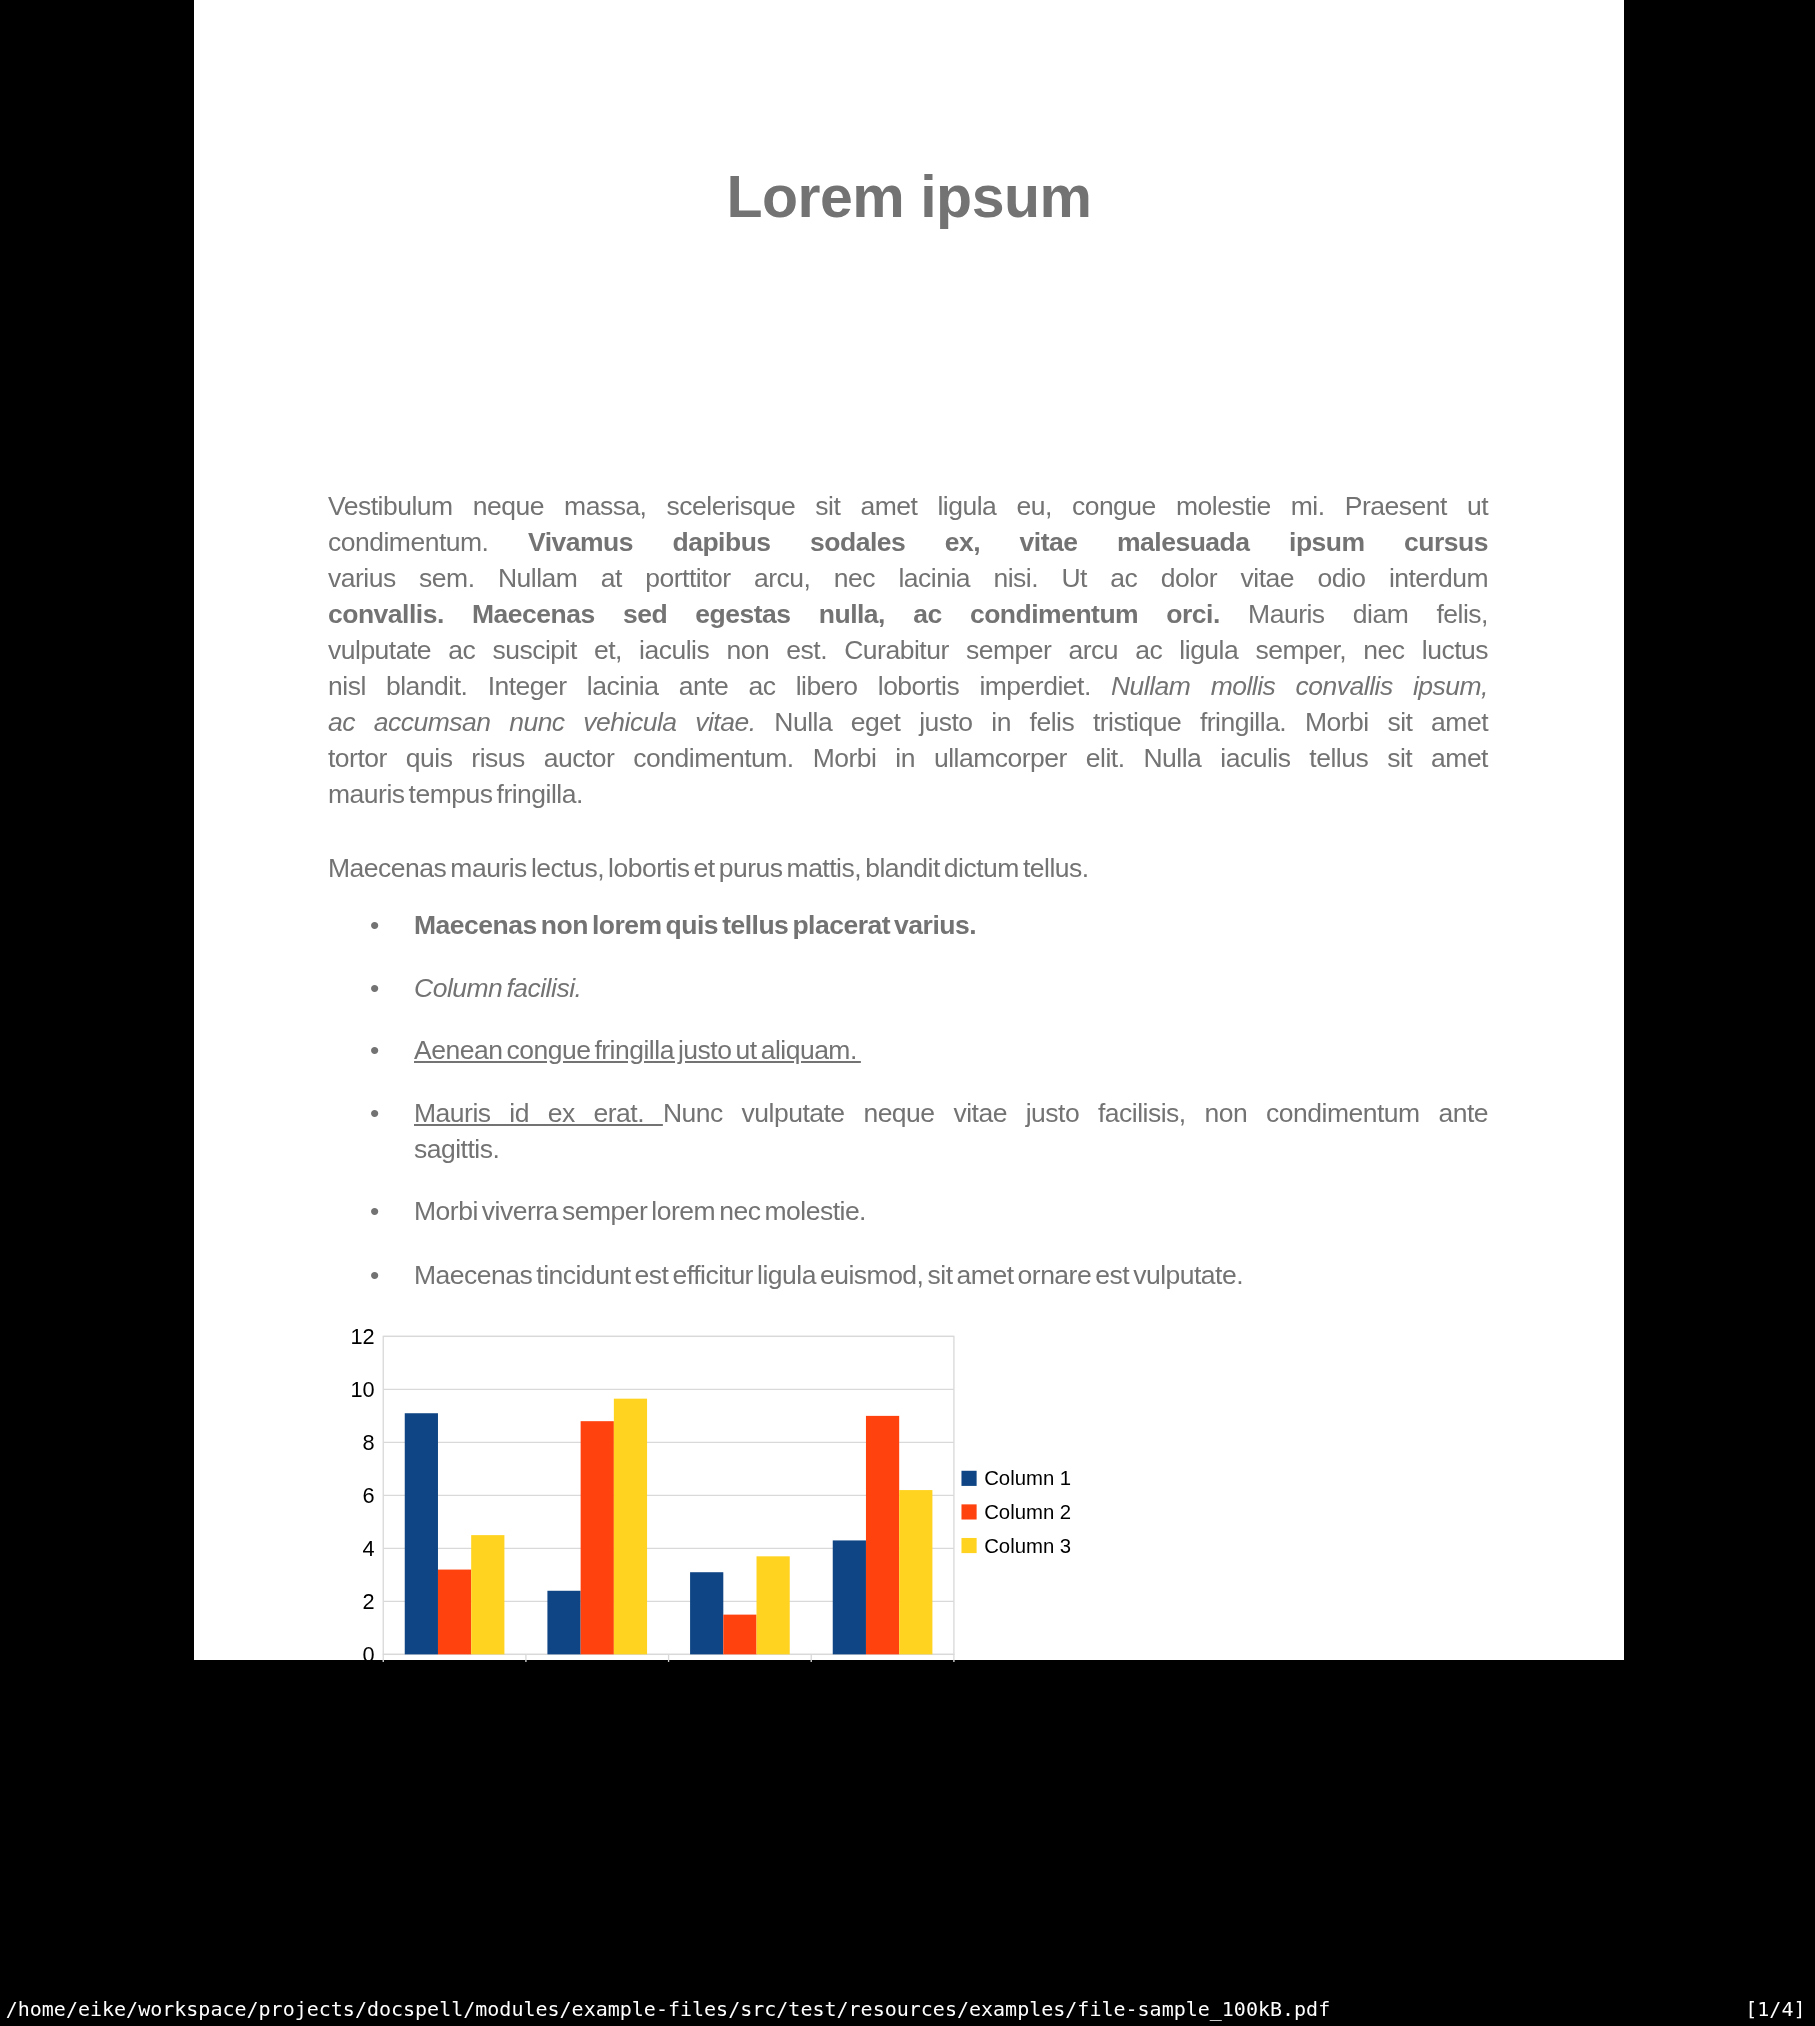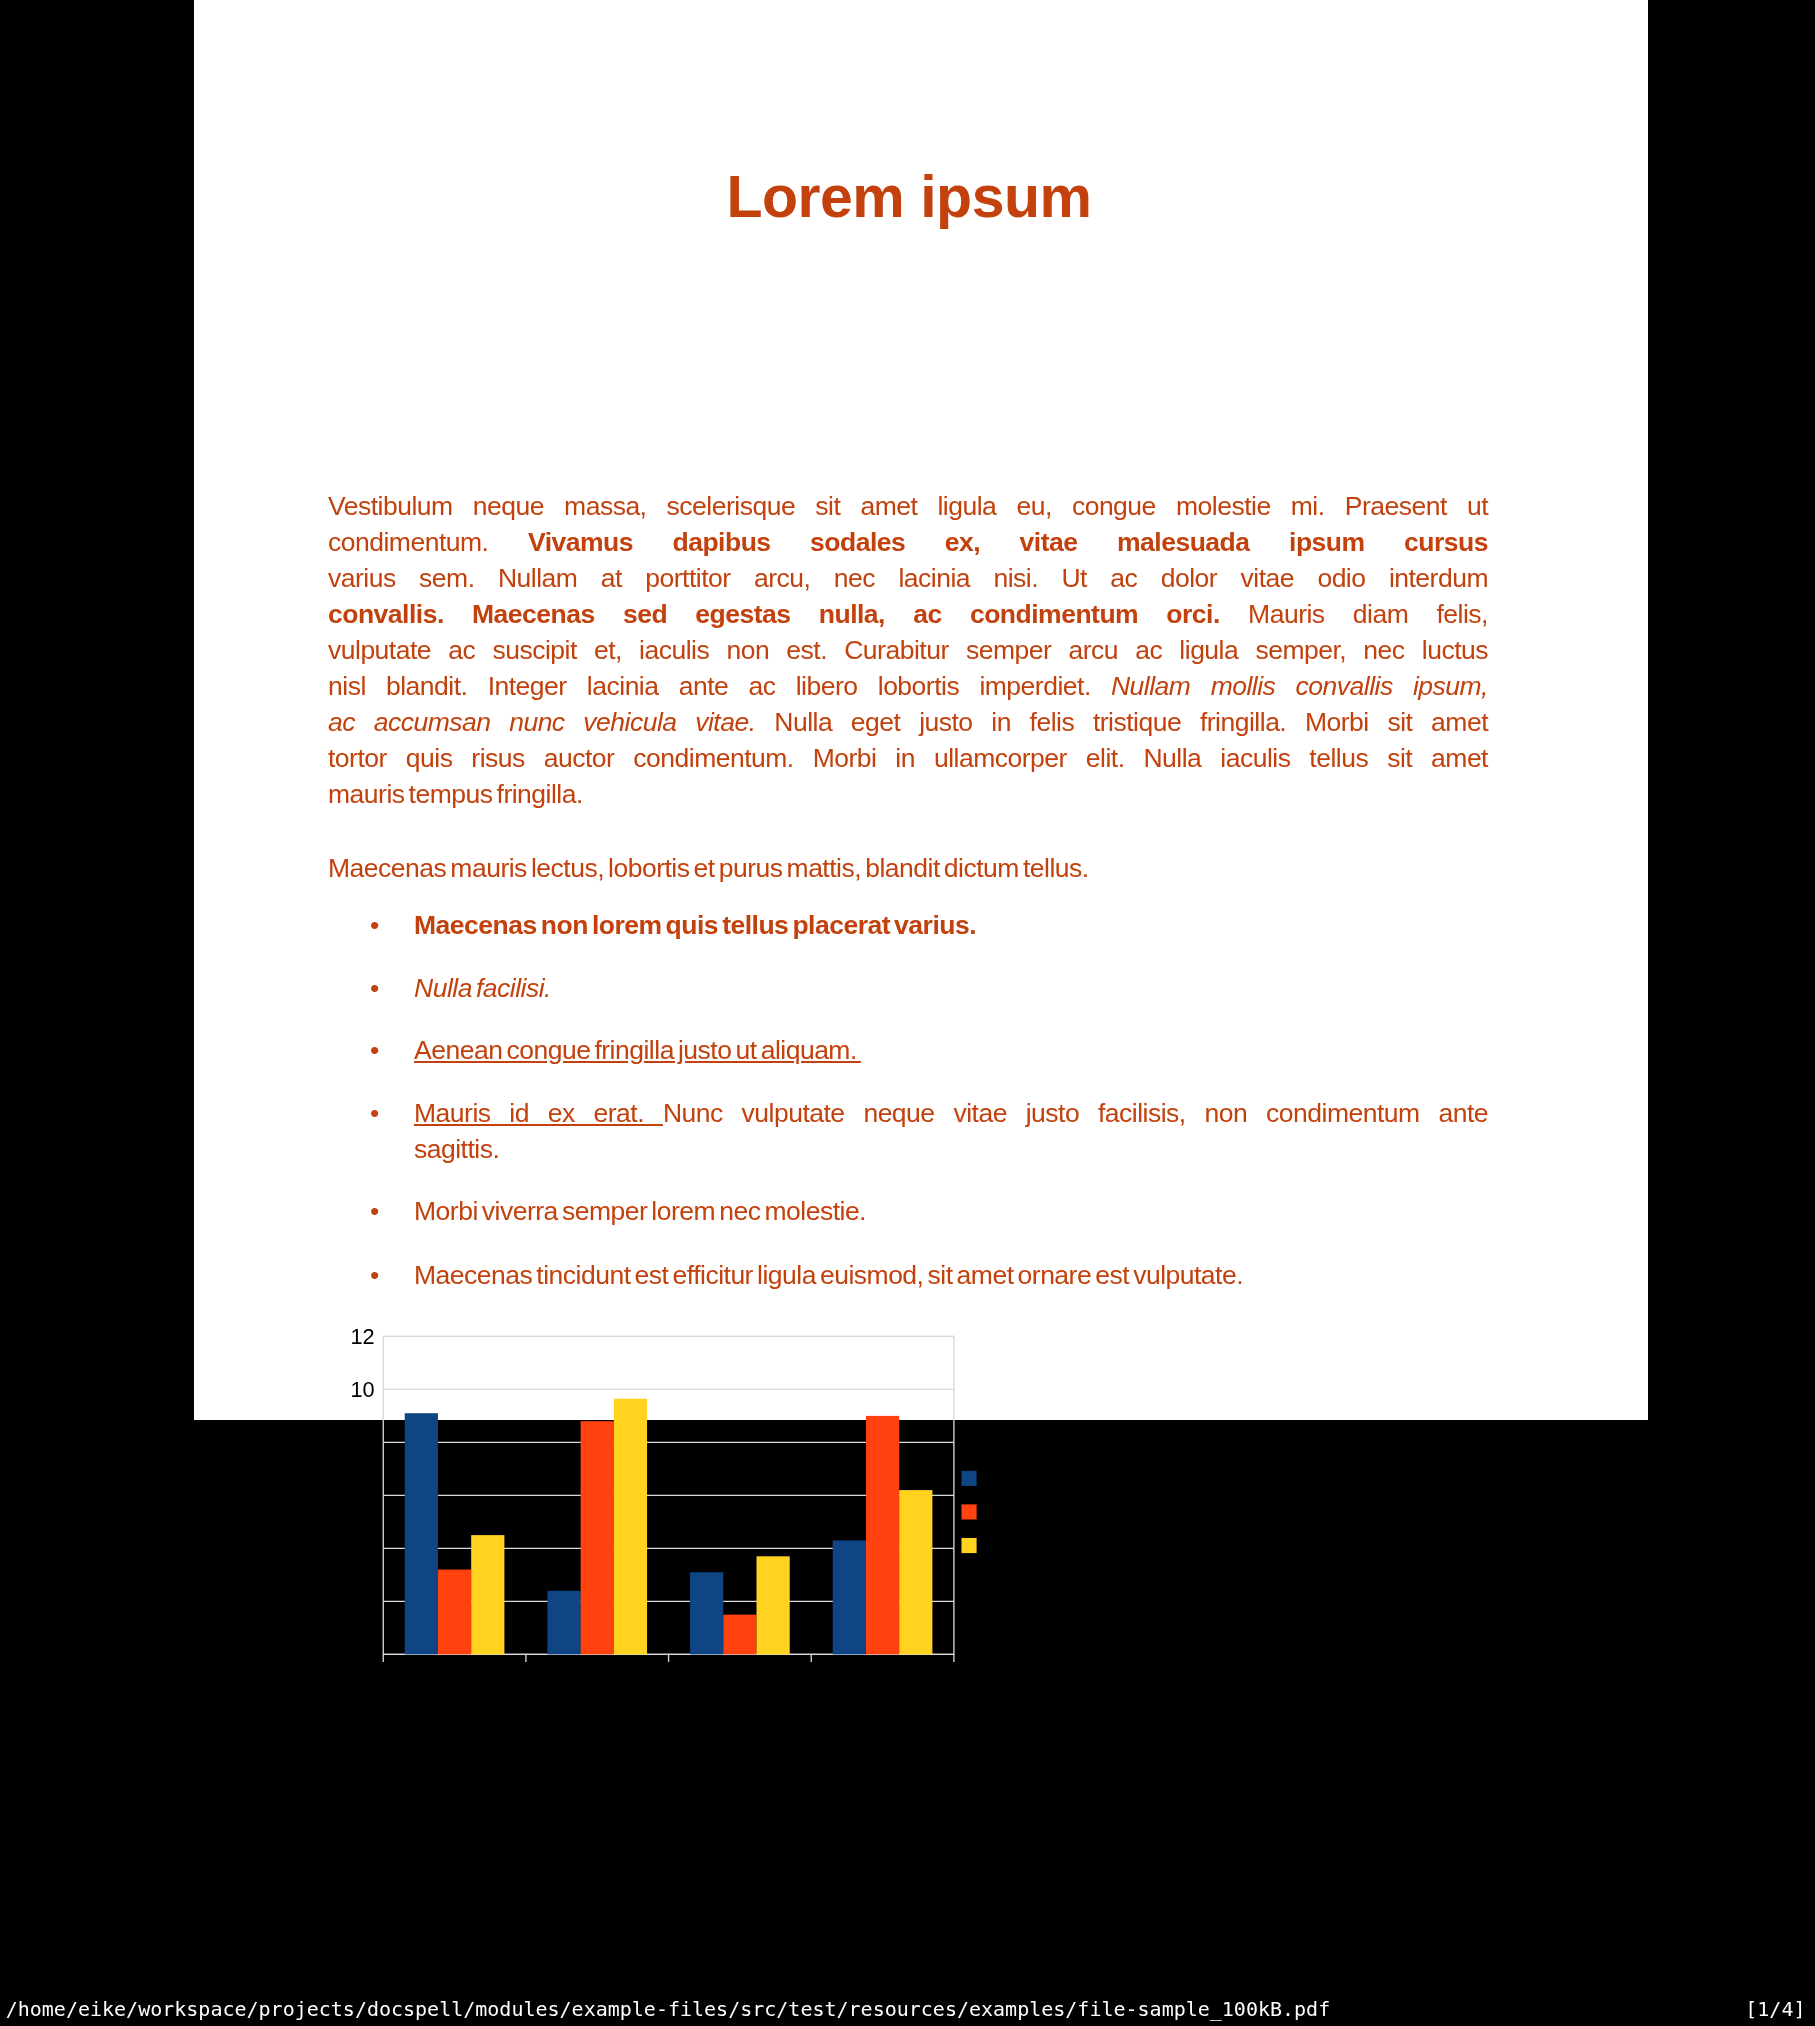--- a/index.html
+++ b/index.html
@@ -1,18 +1,18 @@
 <!DOCTYPE html>
 <html style="font-size:15px"><head>
 <meta charset="utf-8">
 <style>
   html,body{margin:0;padding:0;background:#000;}
   .screen{position:relative;width:1815px;height:2026px;background:#000;overflow:hidden;
           font-family:"Liberation Sans",sans-serif;}
-  .page{position:absolute;left:194px;top:0;width:1430px;height:1420px;background:#ffffff;color:#c2410c;padding-left:24px;}
+  .page{position:absolute;left:194px;top:0;width:1430px;height:1660px;background:#ffffff;color:#737373;}
   .doc-title{position:absolute;left:0;top:168px;width:1430px;text-align:center;
              font-size:59px;font-weight:bold;line-height:59px;letter-spacing:-0.5px;white-space:nowrap;}
   .h-line{position:absolute;font-size:38px;font-weight:bold;letter-spacing:-0.9px;white-space:nowrap;}
   .h1a{left:83px;top:324px;}
   .h1b{left:132px;top:390px;}
   .tb{position:absolute;font-size:26.5px;letter-spacing:-0.5px;word-spacing:-2.8px;line-height:36px;}
   .para1{left:134px;top:488px;width:1160px;}
   .para2{left:134px;top:850px;width:1160px;white-space:nowrap;}
   .ln{white-space:nowrap;text-align:justify;text-align-last:left;}
   .ln.jl{text-align-last:justify;}
@@ -48,21 +48,21 @@
     <div id="bullets">
         <div class="bullet" style="top: 907px;">
           <span class="bm">•</span>
           <div class="bt">
             <div class="ln"><span style="font-weight: bold;">Maecenas non lorem quis tellus placerat varius.</span></div>
           </div>
         </div>
         <div class="bullet" style="top: 970px;">
           <span class="bm">•</span>
           <div class="bt">
-            <div class="ln"><span style="font-style: italic;">Nulla facilisi.</span></div>
+            <div class="ln"><span style="font-style: italic;">Column facilisi.</span></div>
           </div>
         </div>
         <div class="bullet" style="top: 1032px;">
           <span class="bm">•</span>
           <div class="bt">
             <div class="ln"><span style="text-decoration: underline;">Aenean congue fringilla justo ut aliquam.&nbsp;</span></div>
           </div>
         </div>
         <div class="bullet" style="top: 1095px;">
           <span class="bm">•</span>

